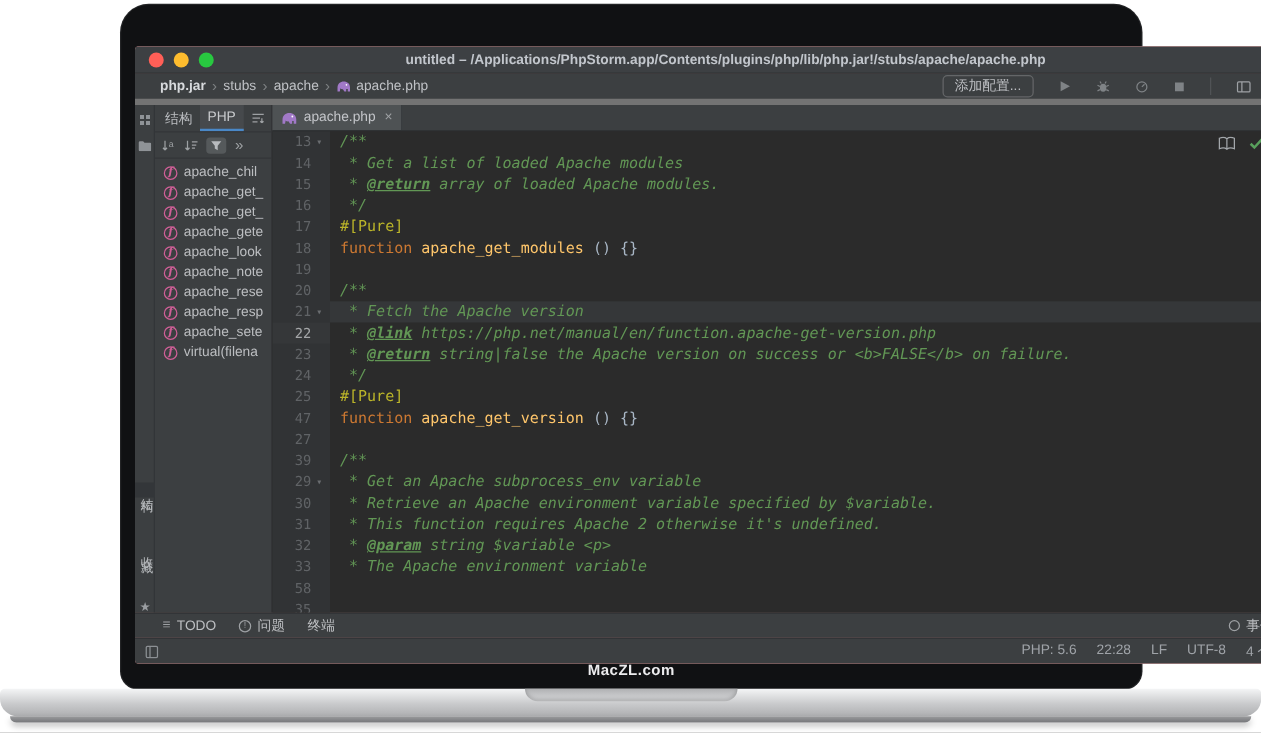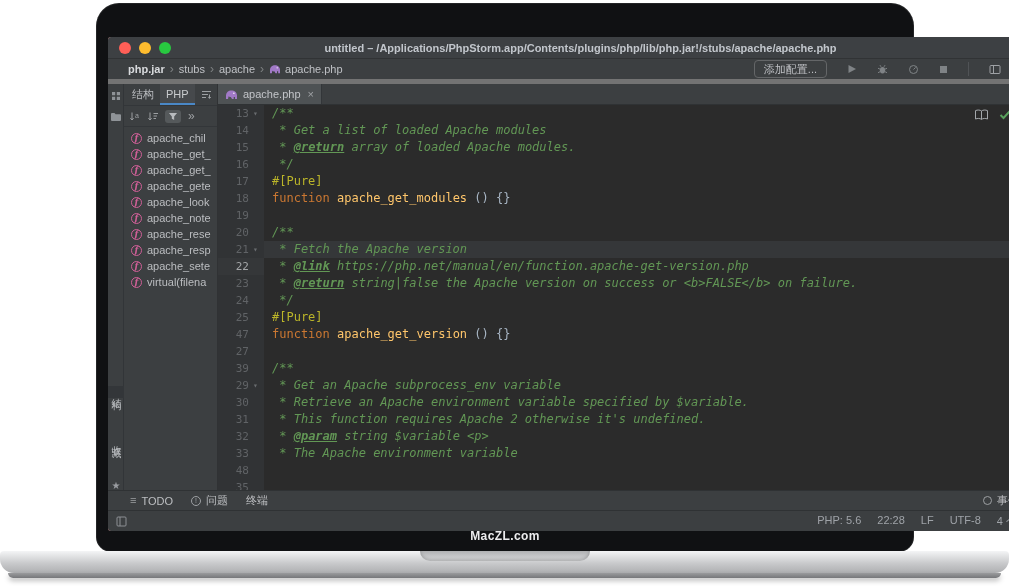--- a/index.html
+++ b/index.html
@@ -380,21 +380,21 @@
                 </div>
                 <div class="gut-row">
                   <span class="lno">32</span>
                   <span class="fold"></span>
                 </div>
                 <div class="gut-row">
                   <span class="lno">33</span>
                   <span class="fold"></span>
                 </div>
                 <div class="gut-row">
-                  <span class="lno">48</span>
+                  <span class="lno">58</span>
                   <span class="fold"></span>
                 </div>
                 <div class="gut-row">
                   <span class="lno">35</span>
                   <span class="fold"></span>
                 </div>
               </div>
             <div class="code">
                 <div class="code-row"><span class="tk-doc">/**</span></div>
                 <div class="code-row"><span class="tk-doc"> * Get a list of loaded Apache modules</span></div>

